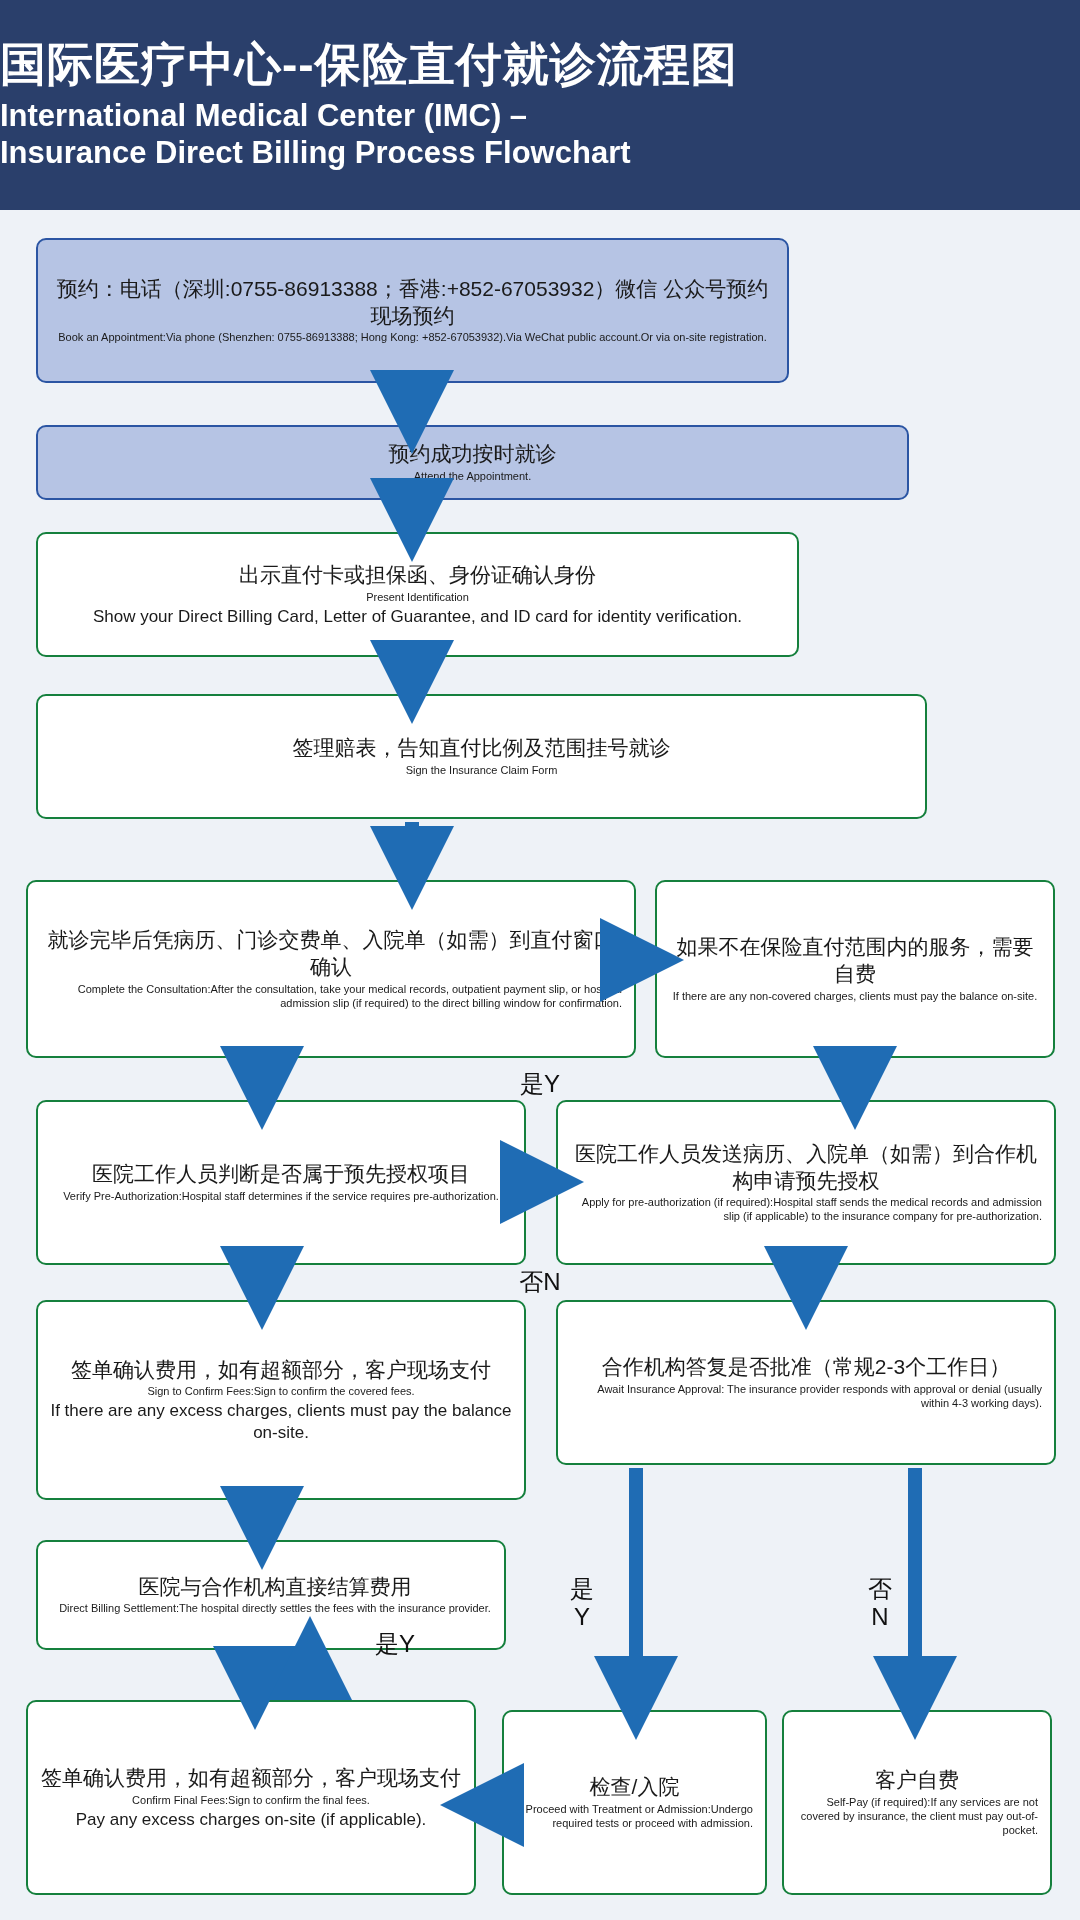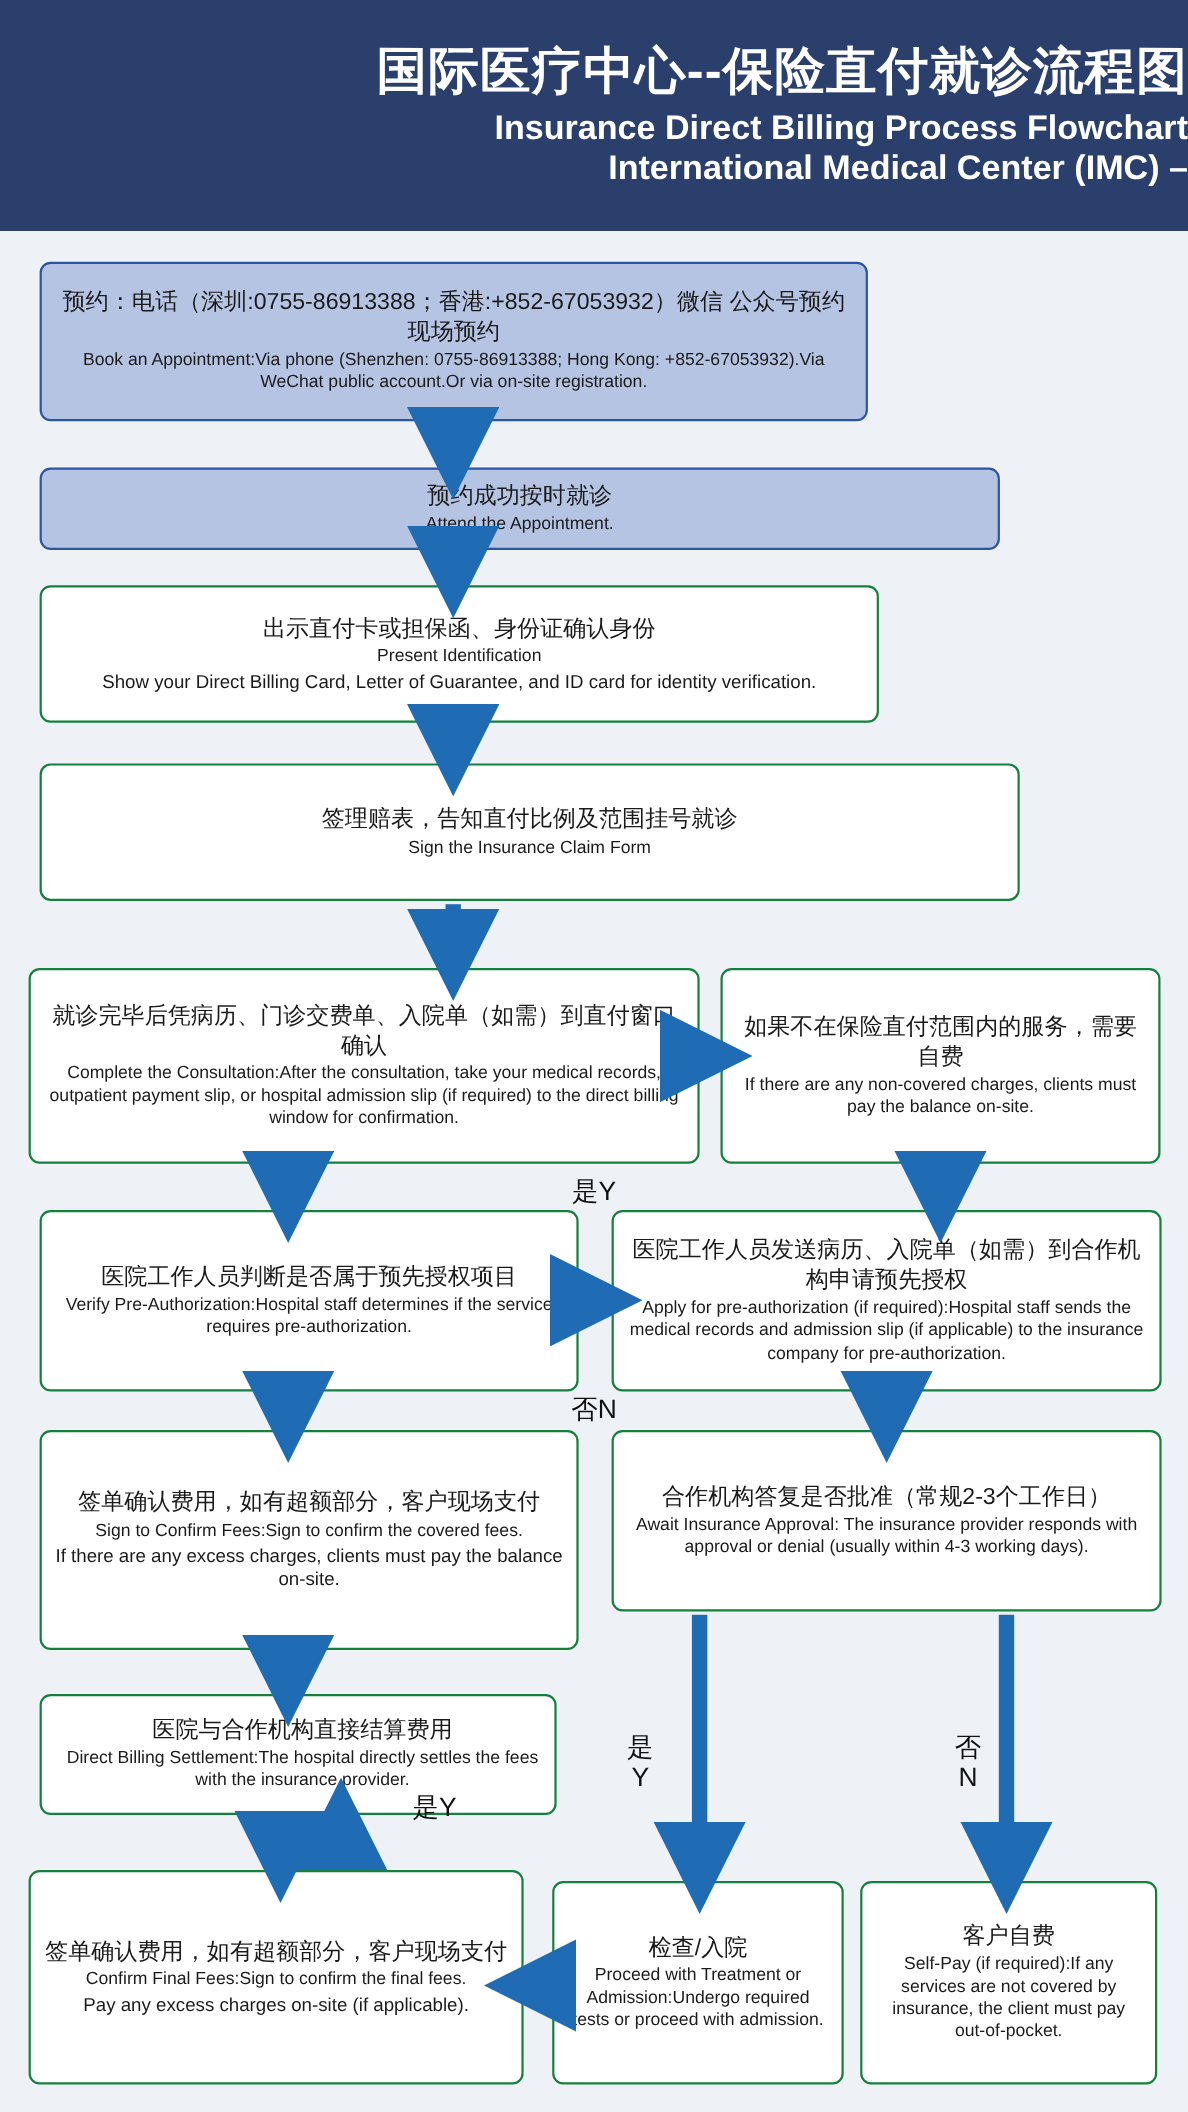--- a/index.html
+++ b/index.html
@@ -7,21 +7,21 @@
     width:1080px;height:1920px;
     background:#eef2f7;
     font-family:"Liberation Sans", sans-serif;
     position:relative;
     overflow:hidden;
   }
   
   .header{
     position:absolute;left:0;top:0;width:1080px;height:210px;
     background:#2a3f6b;
-    display:flex;flex-direction:column;align-items:flex-end;justify-content:center;
+    display:flex;flex-direction:column;align-items:flex-start;justify-content:center;
     color:#ffffff;text-align:center;
   }
   .header .cn{
     font-size:46px;font-weight:bold;letter-spacing:1px;line-height:1.15;margin-bottom:6px;
   }
   .header .en{
     font-size:31px;font-weight:bold;line-height:1.22;
   }
   
   .box{
@@ -36,41 +36,41 @@
     color:#1a1a1a;
   }
   .box.blue{
     background:#b6c4e4;
     border-color:#2b55a3;
   }
   .box .cn{
     font-size:21px;line-height:1.28;margin-bottom:2px;
   }
   .box .en{
-    font-size:16px;line-height:1.27;
+    font-size:11px;line-height:1.27;text-align:right;
   }
   .box .en2{
     font-size:17px;line-height:1.27;margin-top:1px;
   }
   
   .arrow{position:absolute;}
   .label{
     position:absolute;
     font-size:24px;color:#111;
     text-align:center;line-height:1.15;
     white-space:pre-line;
   }
 </style>
 </head>
 <body>
 
 <div class="header">
   <div class="cn">国际医疗中心--保险直付就诊流程图</div>
+  <div class="en">International Medical Center (IMC) –</div>
   <div class="en">Insurance Direct Billing Process Flowchart</div>
-  <div class="en">International Medical Center (IMC) –</div>
 </div>
 
 <div class="box blue" style="left:36px;top:238px;width:753px;height:145px;">
   <div class="cn">预约：电话（深圳:0755-86913388；香港:+852-67053932）微信 公众号预约 现场预约</div>
   <div class="en">Book an Appointment:Via phone (Shenzhen: 0755-86913388; Hong Kong: +852-67053932).Via WeChat public account.Or via on-site registration.</div>
 </div>
 
 <div class="box blue" style="left:36px;top:425px;width:873px;height:75px;">
   <div class="cn">预约成功按时就诊</div>
   <div class="en">Attend the Appointment.</div>

